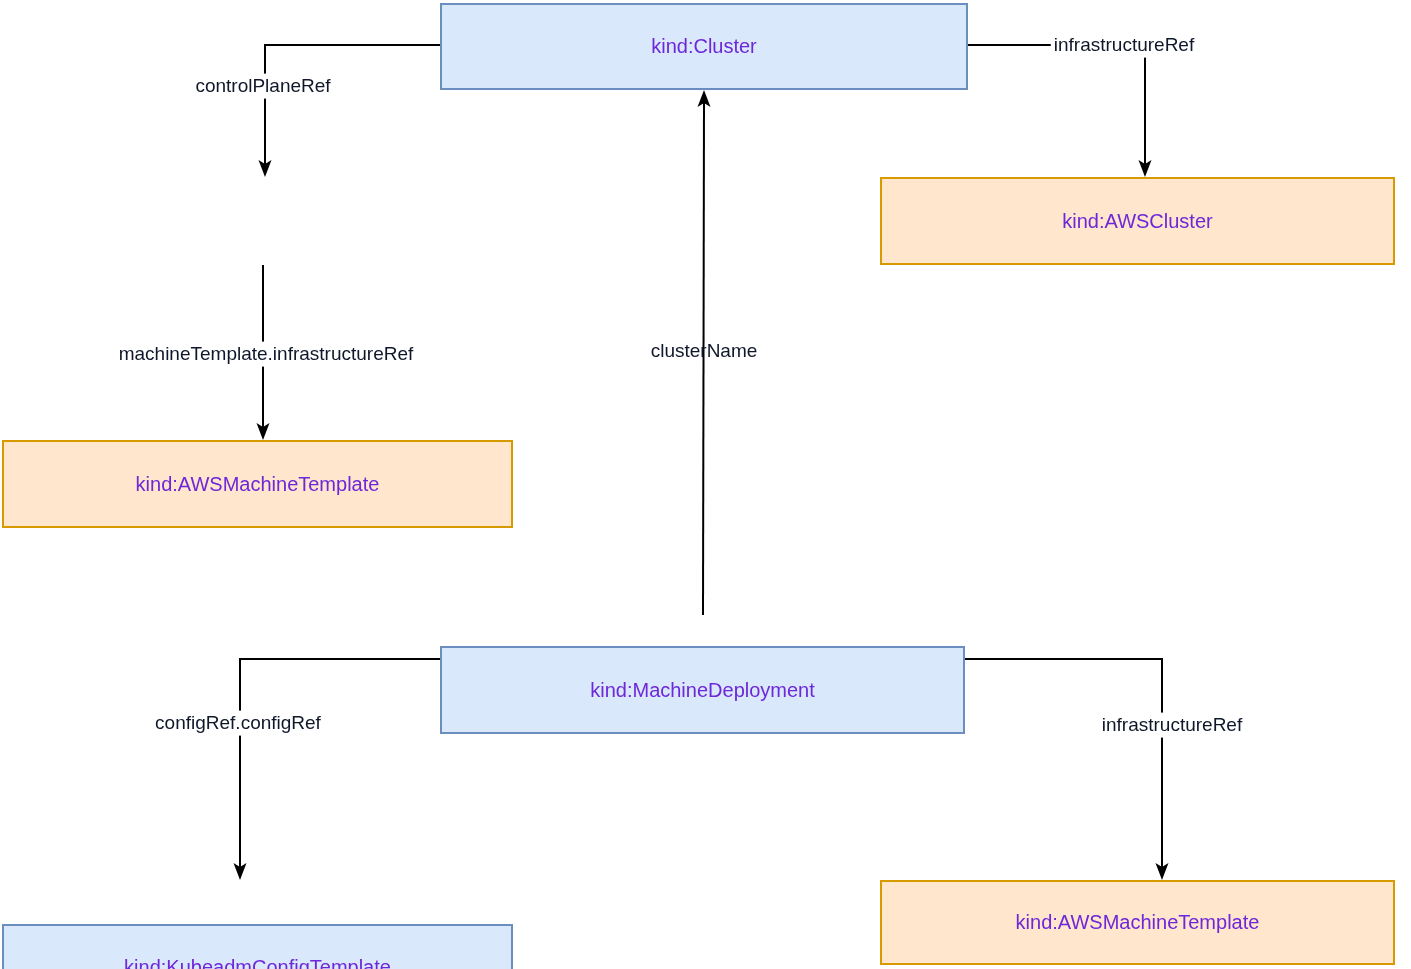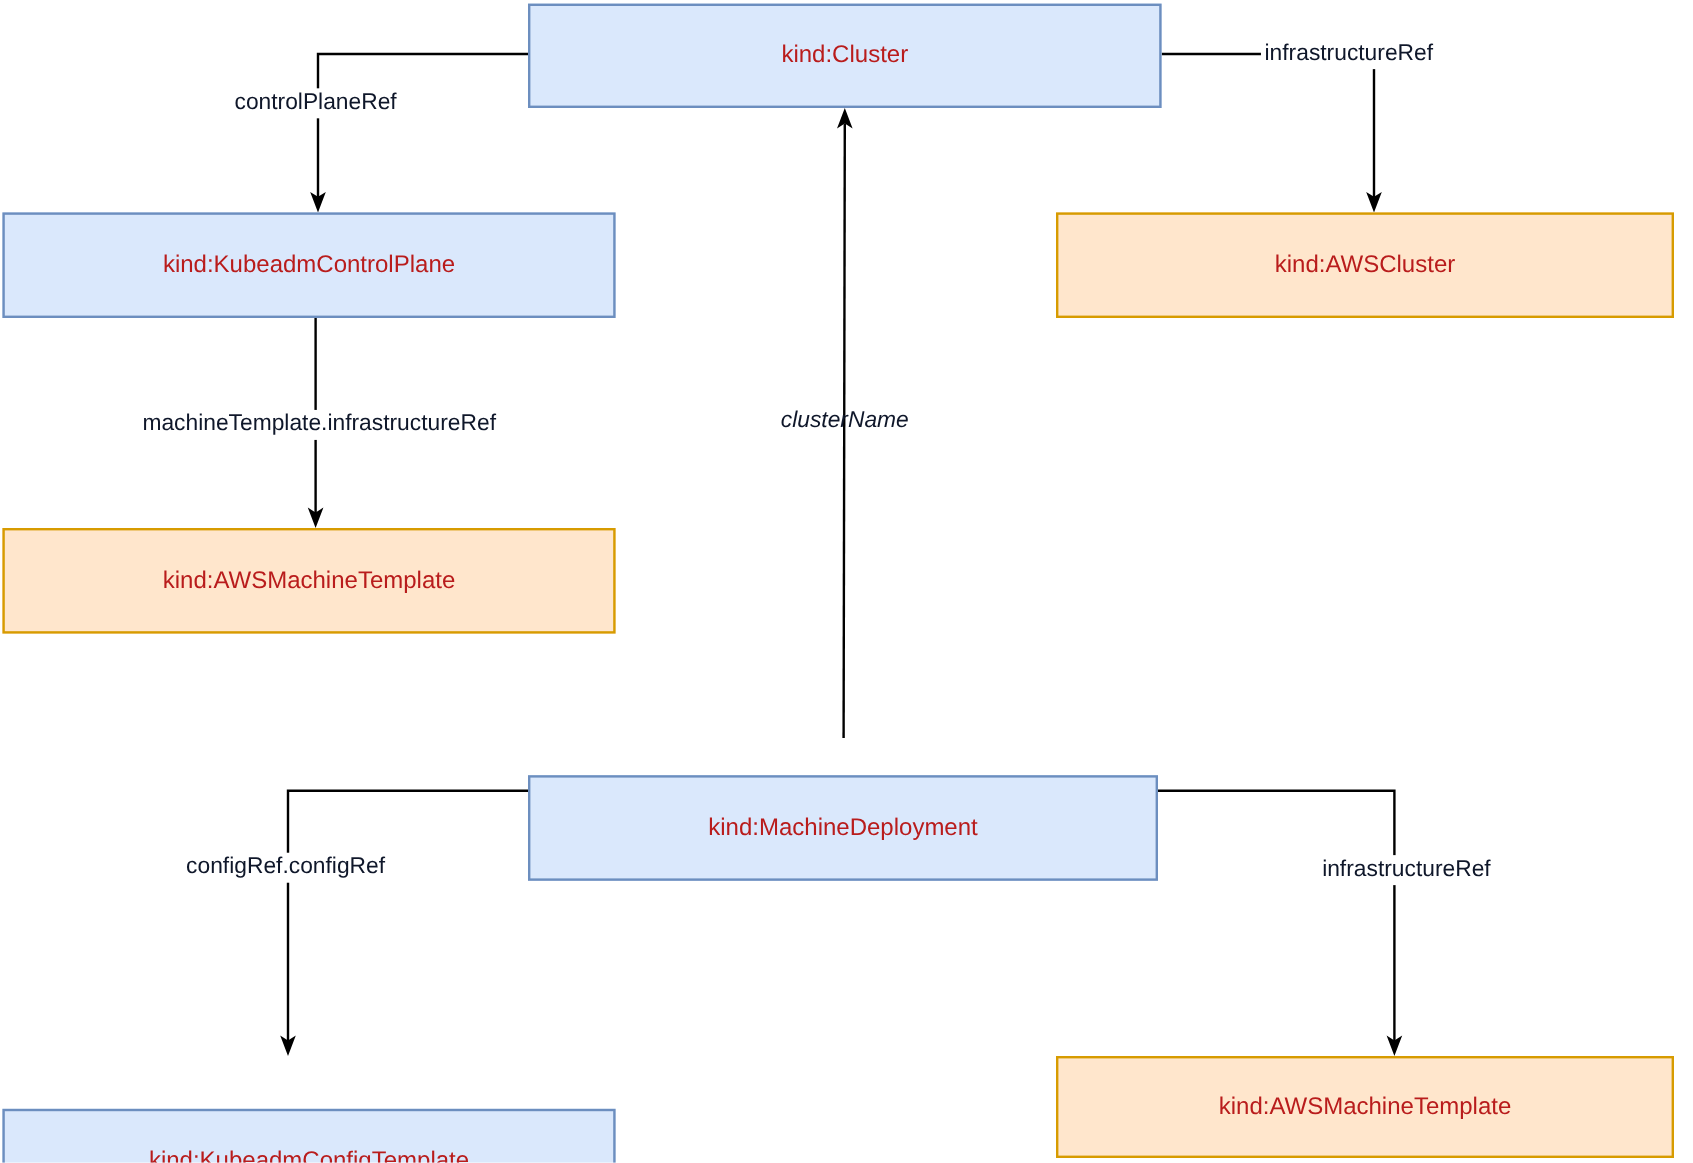--- a/index.html
+++ b/index.html
@@ -22,21 +22,21 @@
     width: 1411px;
     height: 969px;
   }
   .node {
     position: absolute;
     box-sizing: border-box;
     display: flex;
     align-items: center;
     justify-content: center;
     font-size: 20px;
-    color: #b91c1c;
+    color: #6d28d9;
     text-align: center;
     white-space: nowrap;
   }
   .node-blue {
     background: #dae8fc;
     border: 2px solid #6c8ebf;
   }
   .node-orange {
     background: #ffe6cc;
     border: 2px solid #d79b00;
@@ -62,21 +62,21 @@
   #node-aws-cluster                 { left: 880px; top: 177px; width: 515px; height: 88px; }
   #node-aws-machine-template-cp     { left: 2px;   top: 440px; width: 511px; height: 88px; }
   #node-machine-deployment          { left: 440px; top: 646px; width: 525px; height: 88px; }
   #node-kubeadm-config-template     { left: 2px;   top: 880px; width: 511px; height: 87px; margin-top: 44px; }
   #node-aws-machine-template-worker { left: 880px; top: 880px; width: 515px; height: 85px; }
 
   
   #label-control-plane-ref        { left: 263px;  top: 86px; }
   #label-infrastructure-ref-top   { left: 1124px; top: 45px; }
   #label-machine-template-ref     { left: 266px;  top: 354px; }
-  #label-cluster-name             { left: 704px;  top: 351px; font-style: italic; }
+  #label-cluster-name             { left: 704px;  top: 351px; }
   #label-bootstrap-config-ref     { left: 238px;  top: 723px; }
   #label-infrastructure-ref-bottom{ left: 1172px; top: 725px; }
 </style>
 </head>
 <body>
 
 <div id="canvas">
 
   <svg id="edge-layer" width="1411" height="969" viewBox="0 0 1411 969" fill="none" xmlns="http://www.w3.org/2000/svg">
 
@@ -96,23 +96,20 @@
     <path d="M240,880 L233.5,863 L240,867 L246.5,863 Z" fill="#000000"></path>
 
     <path d="M965,659 L1162,659 L1162,868" stroke="#000000" stroke-width="2"></path>
     <path d="M1162,880 L1155.5,863 L1162,867 L1168.5,863 Z" fill="#000000"></path>
   </svg>
 
   <div id="node-cluster" class="node node-blue">
     <span>kind:Cluster</span>
   </div>
 
-  <div id="node-kubeadm-control-plane" class="node node-blue">
-    <span>kind:KubeadmControlPlane</span>
-  </div>
 
   <div id="node-aws-cluster" class="node node-orange">
     <span>kind:AWSCluster</span>
   </div>
 
   <div id="node-aws-machine-template-cp" class="node node-orange">
     <span>kind:AWSMachineTemplate</span>
   </div>
 
   <div id="node-machine-deployment" class="node node-blue">

